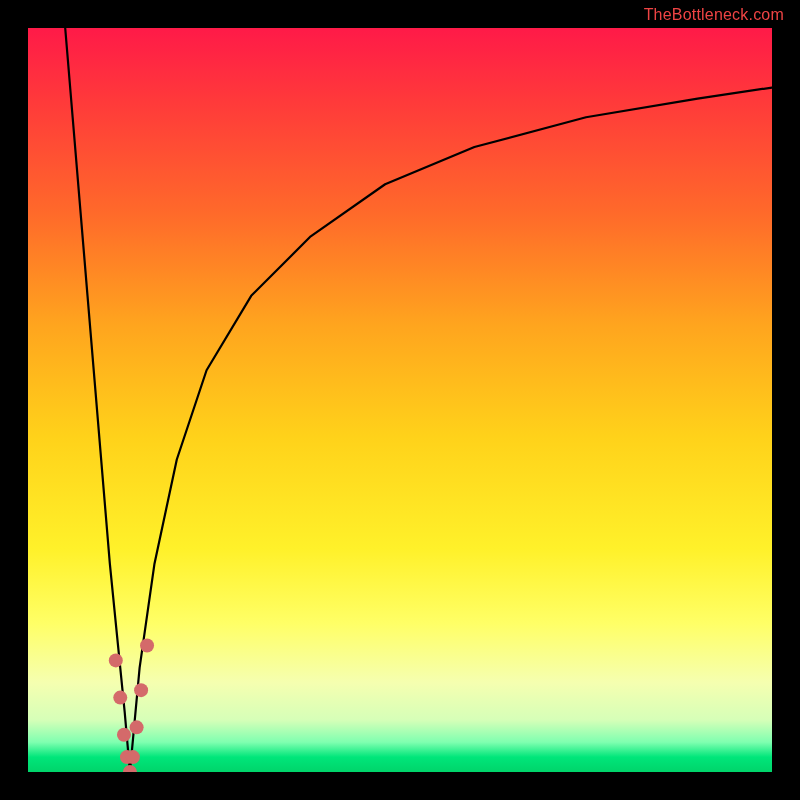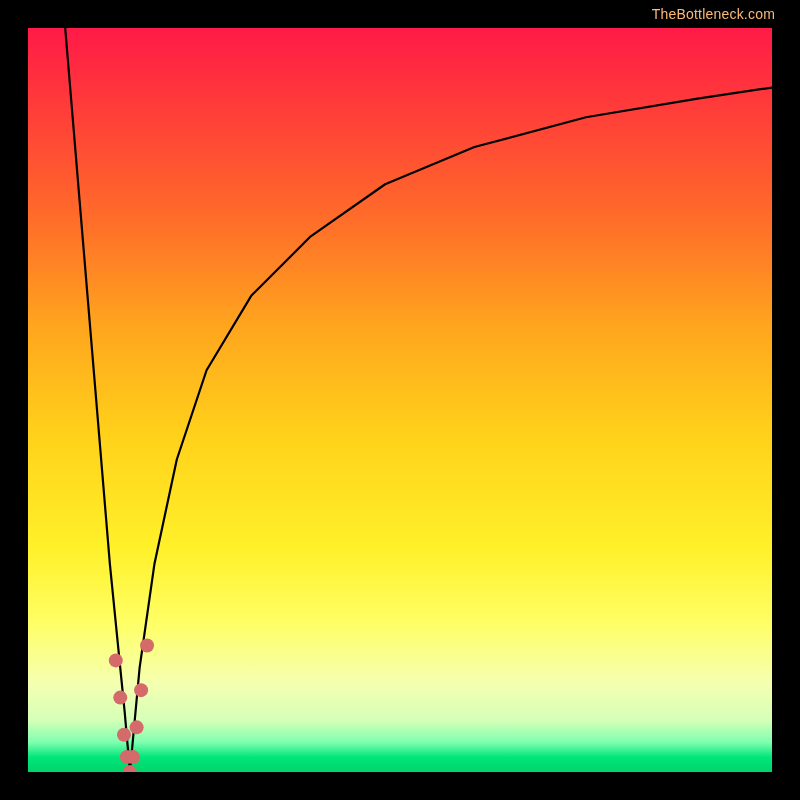--- a/index.html
+++ b/index.html
@@ -34,24 +34,24 @@
       #ffff66 80%,
       #f5ffb0 88%,
       #d6ffb8 93%,
       #7fffb0 96%,
       #00e67a 98%,
       #00d46a 100%);
   }
   .watermark {
     position: absolute;
     top: 6px;
-    right: 25px;
+    right: 16px;
     font-family: Arial, Helvetica, sans-serif;
-    font-size: 14px;
-    color: #fdba74;
+    font-size: 16px;
+    color: #ef4444;
     letter-spacing: 0.2px;
     user-select: none;
   }
   svg.curves {
     position: absolute;
     left: 0;
     top: 0;
     width: 744px;
     height: 744px;
   }

